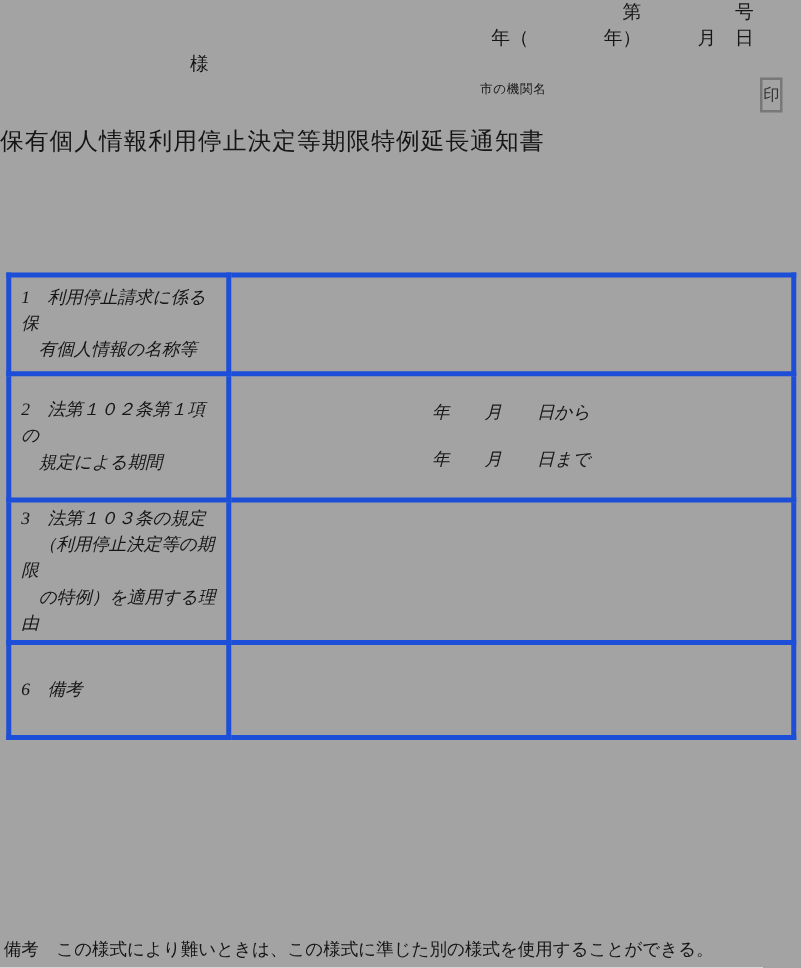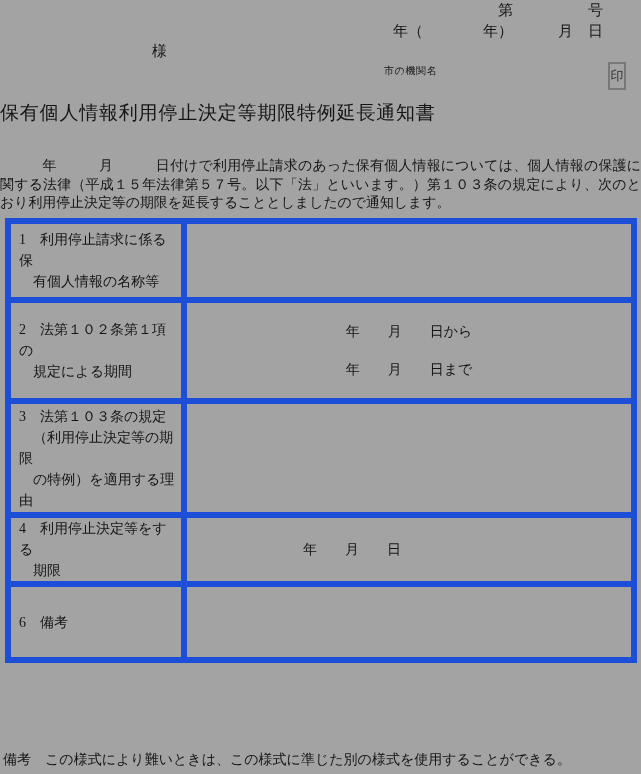--- a/index.html
+++ b/index.html
@@ -25,21 +25,21 @@
     font-size:19px;font-weight:normal;letter-spacing:0.8px;
   }
   .body-text{
     position:absolute;top:157px;left:0;width:641px;margin:0;
     font-size:13.9px;line-height:18.6px;text-align:justify;white-space:pre-wrap;
   }
   .form-table{
     position:absolute;top:218px;left:5px;width:632px;
     border-collapse:collapse;table-layout:fixed;font-size:14px;color:#151515;
   }
-  .form-table td{border:6px solid #1d4ed8;vertical-align:middle;box-sizing:border-box;}
+  .form-table td{border:4px solid #1d4ed8;vertical-align:middle;box-sizing:border-box;font-style:italic;}
   td.label{width:176px;padding:0 4px 0 8px;white-space:pre-wrap;line-height:21px;}
   td.value{padding:0 0 0 6px;}
   tr.r1{height:79px;} tr.r2{height:101px;} tr.r3{height:114px;}
   tr.r4{height:58px;} tr.r5{height:41px;}  tr.r6{height:76px;}
   td.v2{text-align:center;white-space:pre-wrap;line-height:19px;padding:0;}
   td.v4{padding-left:116px;}
   td.v5{padding-left:57px;white-space:pre-wrap;line-height:19px;}
   .footnote{position:absolute;top:751px;left:3px;margin:0;font-size:14px;white-space:pre;text-align:center;}
 </style>
 </head>
@@ -49,21 +49,20 @@
 
   <div class="hdr-line doc-no">第　　　　　号</div>
   <div class="hdr-line date-line">年（　　　　年）　　　月　日</div>
 
   <div class="addressee">様</div>
   <div class="issuer">市の機関名</div>
   <div class="seal-box">印</div>
 
   <h1 class="title">保有個人情報利用停止決定等期限特例延長通知書</h1>
 
-  <p class="body-text">　　　年　　　月　　　日付けで利用停止請求のあった保有個人情報については、個人情報の保護に関する法律（平成１５年法律第５７号。以下「法」といいます。）第１０３条の規定により、次のとおり利用停止決定等の期限を延長することとしましたので通知します。</p>
 
   <table class="form-table">
     <tbody>
       <tr class="r1">
         <td class="label">1　利用停止請求に係る保
 　有個人情報の名称等</td>
         <td class="value v1"></td>
       </tr>
       <tr class="r2">
         <td class="label">2　法第１０２条第１項の
@@ -71,25 +70,20 @@
         <td class="value v2">年　　月　　日から
 
 年　　月　　日まで</td>
       </tr>
       <tr class="r3">
         <td class="label">3　法第１０３条の規定
 　（利用停止決定等の期限
 　の特例）を適用する理由</td>
         <td class="value v3"></td>
       </tr>
-      <tr class="r4">
-        <td class="label">4　利用停止決定等をする
-　期限</td>
-        <td class="value v4">年　　月　　日</td>
-      </tr>
       <tr class="r6">
         <td class="label">6　備考</td>
         <td class="value v6"></td>
       </tr>
     </tbody>
   </table>
 
   <p class="footnote">備考　この様式により難いときは、この様式に準じた別の様式を使用することができる。</p>
 
 </div>

